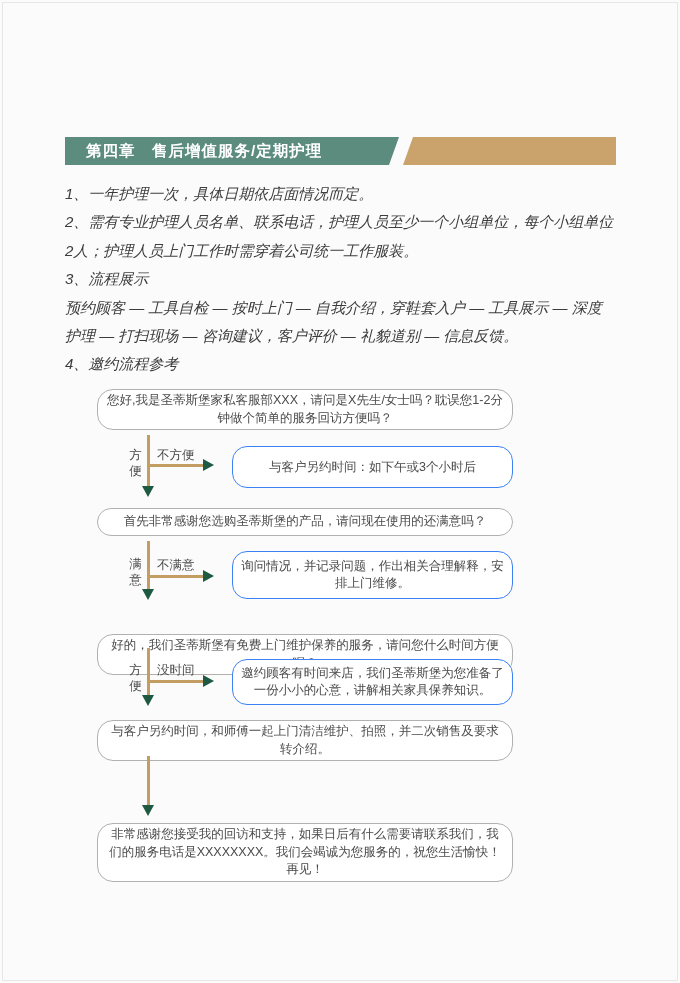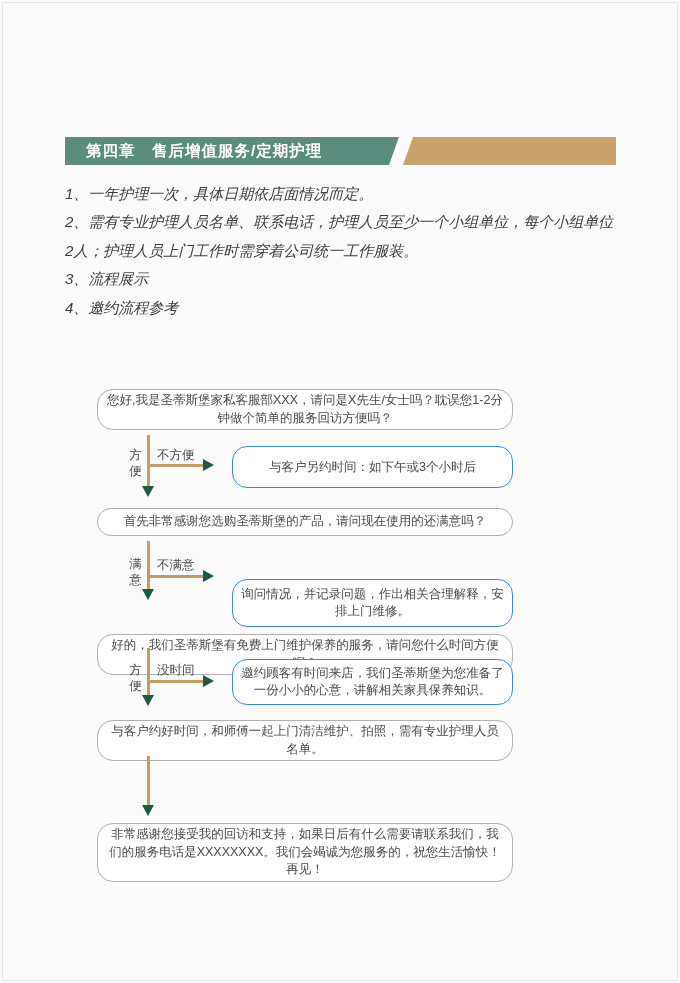--- a/index.html
+++ b/index.html
@@ -83,20 +83,21 @@
 
   <div class="banner-teal">
     <span>第四章　售后增值服务/定期护理</span>
   </div>
   <div class="banner-tan"></div>
 
   <div class="body-text">
     <p>1、一年护理一次，具体日期依店面情况而定。</p>
     <p>2、需有专业护理人员名单、联系电话，护理人员至少一个小组单位，每个小组单位2人；护理人员上门工作时需穿着公司统一工作服装。</p>
     <p>3、流程展示</p>
+    <p>预约顾客 — 工具自检 — 按时上门 — 自我介绍，穿鞋套入户 — 工具展示 — 深度护理 — 打扫现场 — 咨询建议，客户评价 — 礼貌道别 — 信息反馈。</p>
     <p>4、邀约流程参考</p>
   </div>
 
   <div class="fc-box" style="top:389px;min-height:41px;">您好,我是圣蒂斯堡家私客服部XXX，请问是X先生/女士吗？耽误您1-2分钟做个简单的服务回访方便吗？</div>
 
   <div class="vline" style="left:147px;top:435px;height:52px;"></div>
   <div class="arrow-down" style="left:142px;top:486px;"></div>
   <div class="hline" style="left:147px;top:464px;width:56px;"></div>
   <div class="arrow-right" style="left:203px;top:459px;"></div>
   <div class="vlabel" style="top:448px;">方便</div>
@@ -104,31 +105,31 @@
   <div class="fc-side" style="top:446px;min-height:42px;">与客户另约时间：如下午或3个小时后</div>
 
   <div class="fc-box" style="top:508px;min-height:28px;">首先非常感谢您选购圣蒂斯堡的产品，请问现在使用的还满意吗？</div>
 
   <div class="vline" style="left:147px;top:541px;height:49px;"></div>
   <div class="arrow-down" style="left:142px;top:589px;"></div>
   <div class="hline" style="left:147px;top:575px;width:56px;"></div>
   <div class="arrow-right" style="left:203px;top:570px;"></div>
   <div class="vlabel" style="top:557px;">满意</div>
   <div class="hlabel" style="top:558px;">不满意</div>
-  <div class="fc-side" style="top:579px;min-height:48px;">询问情况，并记录问题，作出相关合理解释，安排上门维修。</div>
+  <div class="fc-side" style="top:551px;min-height:48px;">询问情况，并记录问题，作出相关合理解释，安排上门维修。</div>
 
   <div class="fc-box" style="top:588px;min-height:30px;margin-top:46px;">好的，我们圣蒂斯堡有免费上门维护保养的服务，请问您什么时间方便呢？</div>
 
   <div class="vline" style="left:147px;top:648px;height:48px;"></div>
   <div class="arrow-down" style="left:142px;top:695px;"></div>
   <div class="hline" style="left:147px;top:680px;width:56px;"></div>
   <div class="arrow-right" style="left:203px;top:675px;"></div>
   <div class="vlabel" style="top:663px;">方便</div>
   <div class="hlabel" style="top:663px;">没时间</div>
   <div class="fc-side" style="top:659px;min-height:46px;">邀约顾客有时间来店，我们圣蒂斯堡为您准备了一份小小的心意，讲解相关家具保养知识。</div>
 
-  <div class="fc-box" style="top:720px;min-height:29px;">与客户约好时间，和师傅一起上门清洁维护、拍照，需有专业护理人员名单。</div>
+  <div class="fc-box" style="top:720px;min-height:29px;">与客户另约时间，和师傅一起上门清洁维护、拍照，并二次销售及要求转介绍。</div>
 
   <div class="vline" style="left:147px;top:756px;height:50px;"></div>
   <div class="arrow-down" style="left:142px;top:805px;"></div>
 
   <div class="fc-box" style="top:823px;min-height:48px;">非常感谢您接受我的回访和支持，如果日后有什么需要请联系我们，我们的服务电话是XXXXXXXX。我们会竭诚为您服务的，祝您生活愉快！再见！</div>
 </div>
 
 </body></html>

